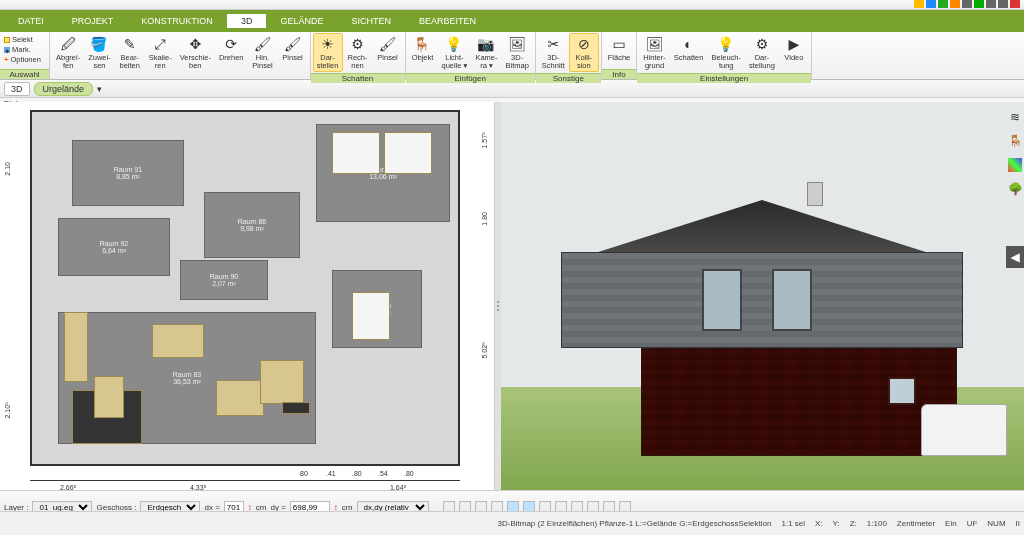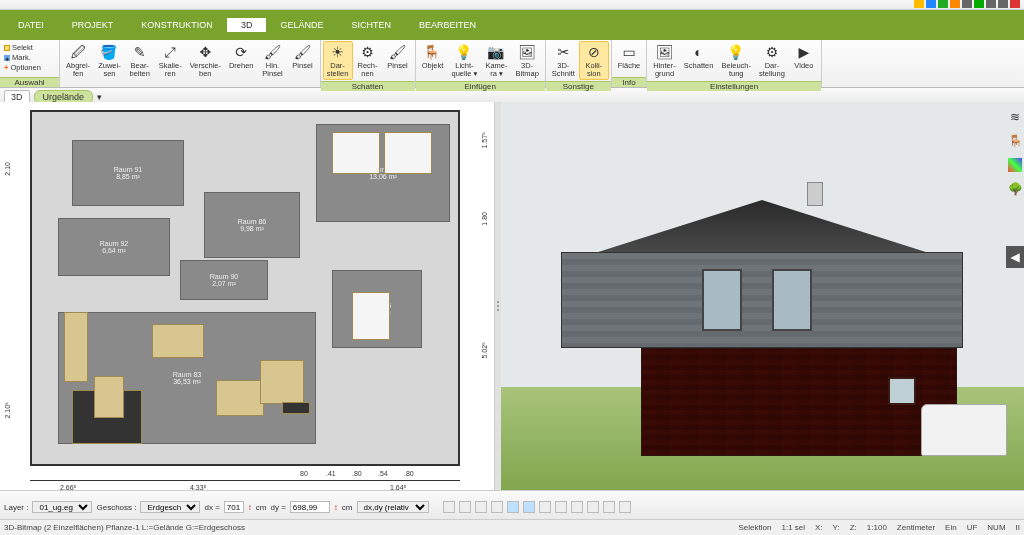--- a/index.html
+++ b/index.html
@@ -5,21 +5,21 @@
 html,body{margin:0;padding:0;width:1024px;height:535px;overflow:hidden;font-family:"Segoe UI",Arial,sans-serif;font-size:10px;background:#f0f0f0;color:#333}
 *{box-sizing:border-box}
 
 
 #titlebar{height:10px;background:linear-gradient(#f7f7f7,#ececec);border-bottom:1px solid #ccc;position:relative}
 #titlebar .right{position:absolute;right:4px;top:0;display:flex;gap:2px}
 #titlebar .right span{width:10px;height:8px;display:inline-block}
 .sq{background:#666}.sq.r{background:#d33}.sq.b{background:#28f}.sq.g{background:#2a2}.sq.y{background:#fb0}.sq.o{background:#f80}
 
 
-#menu{height:30px;background:#7aa32e;display:flex;align-items:center;padding:0 4px;font-size:9px;color:#fff}
+#menu{height:22px;background:#7aa32e;display:flex;align-items:center;padding:0 4px;font-size:9px;color:#fff}
 #menu span{padding:0 14px;cursor:pointer}
 #menu span.active{background:#fff;color:#333;height:14px;line-height:14px}
 
 
 #ribbon{height:48px;background:linear-gradient(#fdfdfd,#f0f0f0);border-bottom:1px solid #bbb;display:flex}
 .rgrp{display:flex;flex-direction:column;border-right:1px solid #ccc}
 .rgrp .btns{flex:1;display:flex;align-items:stretch;padding:1px 2px}
 .rgrp .lbl{height:10px;line-height:10px;text-align:center;font-size:8px;background:#cde29c;border-top:1px solid #aac76a}
 .rbtn{display:flex;flex-direction:column;align-items:center;justify-content:flex-start;padding:1px 3px;font-size:7.5px;line-height:8px;text-align:center;cursor:pointer;border:1px solid transparent;border-radius:2px;min-width:30px}
 .rbtn.sel{border-color:#f4c34a;background:#ffe8a0}
@@ -63,21 +63,21 @@
 #lower .sw{position:absolute;right:40px;top:28px;width:28px;height:28px;background:#bfcfd6;border:2px solid #3a1a12}
 #car{position:absolute;right:-30px;bottom:4px;width:86px;height:52px;background:#f2f2f2;border:1px solid #aaa;border-radius:6px 2px 2px 2px}
 #chimney{position:absolute;left:260px;top:-18px;width:16px;height:24px;background:#ccc;border:1px solid #888}
 #sidepanel{position:absolute;right:0;top:8px;width:18px;display:flex;flex-direction:column;gap:10px;align-items:center}
 #sidepanel span{width:14px;height:14px;font-size:12px;text-align:center;cursor:pointer}
 
 
 #tools{position:absolute;bottom:12px;left:0;right:0;height:14px;background:linear-gradient(#fafafa,#e8e8e8);border-top:1px solid #ccc;display:flex;align-items:center;padding:16px 4px;gap:4px;font-size:8px}
 #tools input,#tools select{font-size:8px;height:12px;border:1px solid #bbb;padding:0 2px}
 #tools .ic{width:12px;height:12px;background:#eee;border:1px solid #bbb;display:inline-block;cursor:pointer}
-#status{position:absolute;bottom:0;left:0;right:0;height:16px;background:#f0f0f0;border-top:1px solid #ccc;display:flex;align-items:center;padding:0 4px;font-size:8px;color:#444;justify-content:space-between}
+#status{position:absolute;bottom:0;left:0;right:0;height:24px;background:#f0f0f0;border-top:1px solid #ccc;display:flex;align-items:center;padding:0 4px;font-size:8px;color:#444;justify-content:flex-end}
 #status .r{display:flex;gap:10px}
 
 .rt{writing-mode:vertical-rl;transform:rotate(180deg)}
 </style>
 </head>
 <body>
 
 <div id="titlebar">
   <div class="right">
     <span class="sq y"></span>
@@ -96,21 +96,21 @@
     <span>DATEI</span>
     <span>PROJEKT</span>
     <span>KONSTRUKTION</span>
     <span class="active">3D</span>
     <span>GELÄNDE</span>
     <span>SICHTEN</span>
     <span>BEARBEITEN</span>
   </div>
 
 <div id="ribbon">
-  <div class="rgrp" style="width:60px">
+  <div class="rgrp" style="width:50px">
     <div class="btns">
         <div class="sidegrp">
       <div>
             <span class="mk" style="background:#ffe070;border:1px solid #c90"></span>
             <span>Selekt</span>
           </div>
       <div>
             <span class="mk" style="background:#6ae">✦</span>
             <span>Mark.</span>
           </div>

